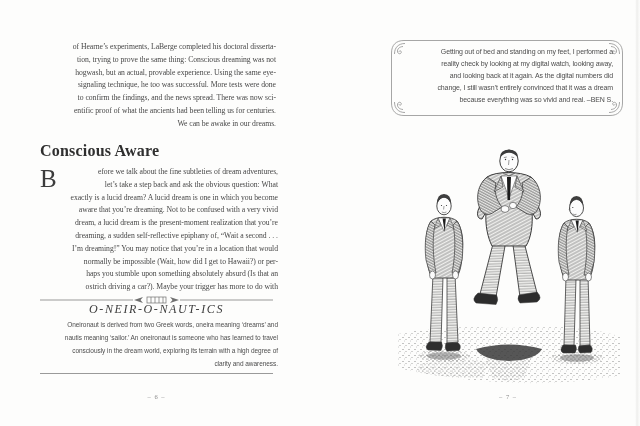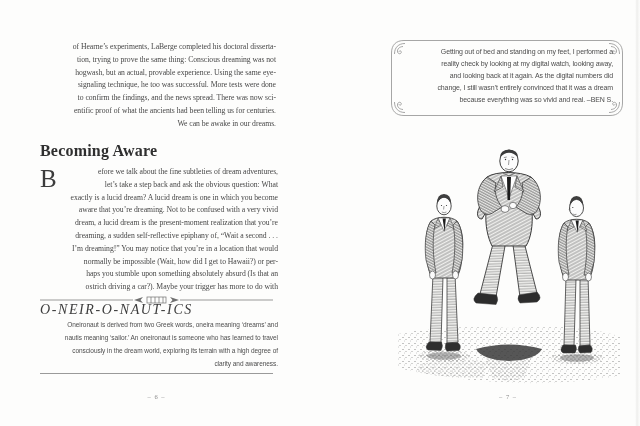--- a/index.html
+++ b/index.html
@@ -4,21 +4,21 @@
 <style>
   html,body{margin:0;padding:0;background:#ffffff;}
   #spread{position:relative;width:640px;height:426px;background:#fdfdfc;overflow:hidden;
           font-family:"Liberation Serif",serif;color:#454545;}
   .abs{position:absolute;}
   .pre{white-space:pre;text-align:right;}
   .body-text{font-size:7.7px;line-height:12.8px;letter-spacing:-0.03px;color:#474747;}
   .heading{font-size:16px;font-weight:bold;color:#2f2f2f;letter-spacing:0.2px;}
   .dropcap{float:left;font-size:25px;line-height:22px;height:24px;margin:2px 4px 0 0;color:#3c3c3c;}
   .hand{font-family:"Liberation Sans",sans-serif;color:#4d4d4d;}
-  .sidebar-heading{font-style:italic;font-size:14px;letter-spacing:1.6px;color:#3d3d3d;text-align:left;}
+  .sidebar-heading{font-style:italic;font-size:12px;letter-spacing:1.6px;color:#3d3d3d;text-align:center;}
   .sidebar-text{font-size:6.5px;line-height:13px;letter-spacing:-0.05px;}
   .quote-text{font-size:7px;line-height:12.1px;letter-spacing:-0.1px;}
   .rule{background:#9a9a9a;height:1px;}
   .pagenum{font-size:6.5px;color:#8a8a8a;text-align:center;letter-spacing:1px;}
   .edge-shade{background:repeating-linear-gradient(to right,#ffffff 0px,#e2e2e0 2px,#f6f6f5 4px);opacity:.55;}
 </style>
 </head>
 <body>
 
 <div id="spread">
@@ -26,21 +26,21 @@
   <div class="abs" style="left:0;top:0;width:320px;height:426px;">
 
     <div class="abs pre body-text" style="left:40px;top:41px;width:236px;">of Hearne’s experiments, LaBerge completed his doctoral disserta-
 tion, trying to prove the same thing: Conscious dreaming was not
 hogwash, but an actual, provable experience. Using the same eye-
 signaling technique, he too was successful. More tests were done
 to confirm the findings, and the news spread. There was now sci-
 entific proof of what the ancients had been telling us for centuries.
       We can be awake in our dreams.</div>
 
-    <div class="abs heading" style="left:40px;top:142px;">Becoming Aware</div>
+    <div class="abs heading" style="left:40px;top:142px;">Conscious Aware</div>
 
     <div class="abs" style="left:40px;top:166px;width:238px;">
       <div class="dropcap">B</div>
       <div class="pre body-text">efore we talk about the fine subtleties of dream adventures,
 let’s take a step back and ask the obvious question: What
 exactly is a lucid dream? A lucid dream is one in which you become
 aware that you’re dreaming. Not to be confused with a very vivid
 dream, a lucid dream is the present-moment realization that you’re
 dreaming, a sudden self-reflective epiphany of, “Wait a second . . .
 I’m dreaming!” You may notice that you’re in a location that would

